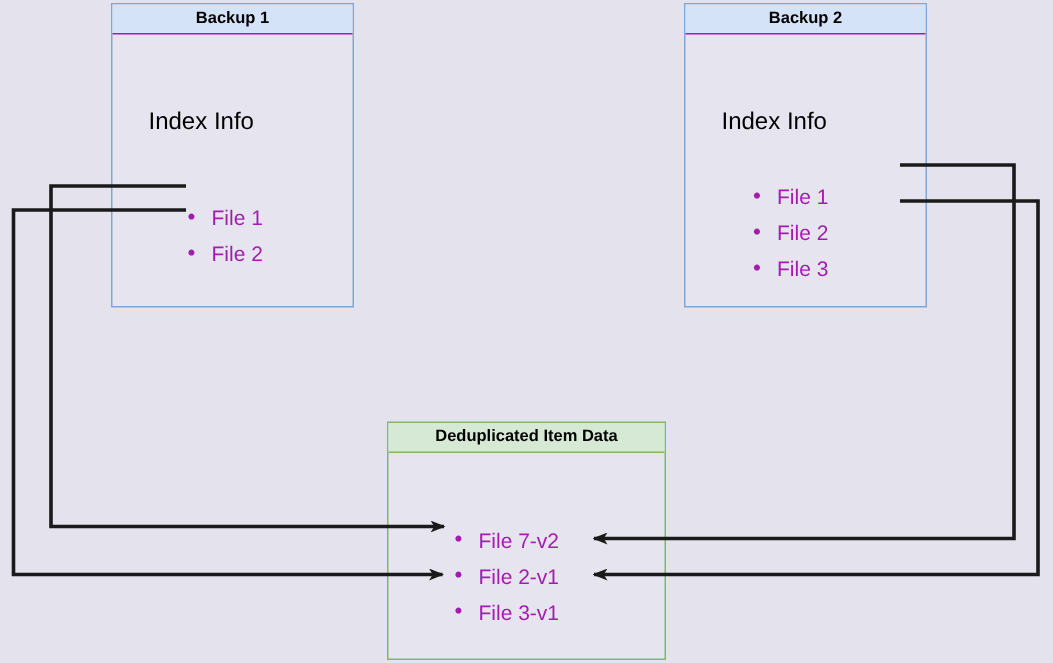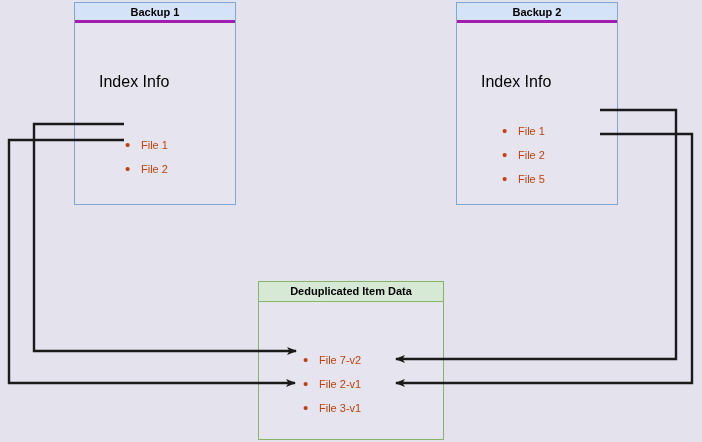--- a/index.html
+++ b/index.html
@@ -41,21 +41,21 @@
     width: 100%;
     text-align: center;
     font-weight: bold;
     font-size: 11px;
     color: #000;
     line-height: 19px;
     height: 20px;
   }
   .node.blue .node-header {
     background: #d5e3f8;
-    border-bottom: 3px solid #a21caf;
+    border-bottom: 1px solid #a21caf;
   }
   .node.green .node-header {
     background: #d6e9d4;
     border-bottom: 1px solid #84b668;
   }
   .node-body {
     position: relative;
     width: 100%;
     height: calc(100% - 20px);
   }
@@ -65,22 +65,22 @@
     color: #000;
     white-space: nowrap;
   }
   .bullets {
     position: absolute;
     margin: 0;
     padding: 0;
     list-style: none;
   }
   .bullets li {
-    font-size: 11px;
-    color: #c2410c;
+    font-size: 14px;
+    color: #a21caf;
     height: 24px;
     line-height: 24px;
     white-space: nowrap;
     position: relative;
     padding-left: 16px;
   }
   .bullets li::before {
     content: "\2022";
     position: absolute;
     left: 0;
@@ -124,21 +124,21 @@
     </div>
   </div>
 
   <div class="node blue" style="left:456px; top:2px; width:162px; height:203px;">
     <div class="node-header">Backup 2</div>
     <div class="node-body">
       <div class="caption" style="left:24px; top:50px;">Index Info</div>
       <ul class="bullets" style="left:45px; top:96px;">
         <li>File 1</li>
         <li>File 2</li>
-        <li>File 5</li>
+        <li>File 3</li>
       </ul>
     </div>
   </div>
 
   <div class="node green" style="left:258px; top:281px; width:186px; height:159px;">
     <div class="node-header">Deduplicated Item Data</div>
     <div class="node-body">
       <ul class="bullets" style="left:44px; top:46px;">
         <li>File 7-v2</li>
         <li>File 2-v1</li>

